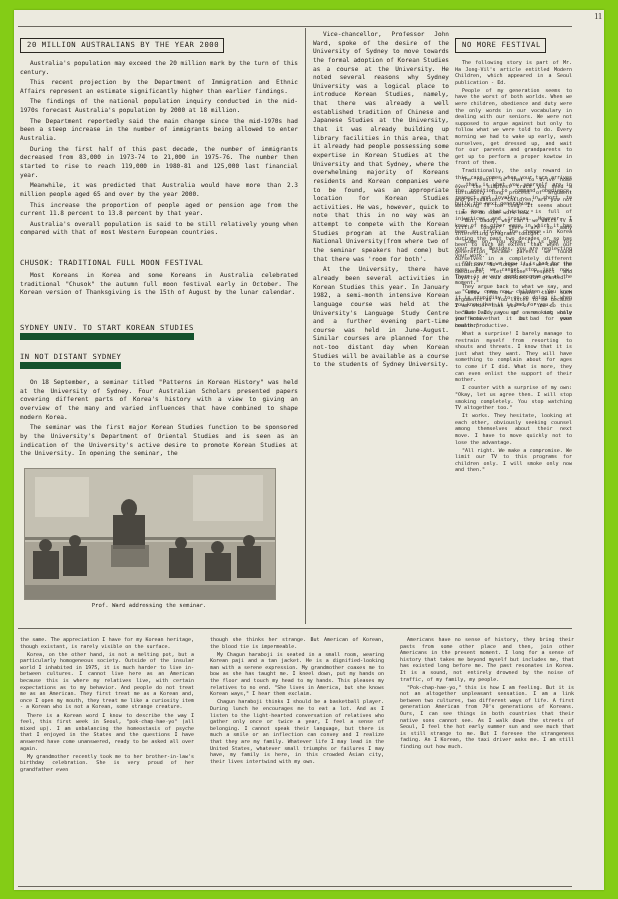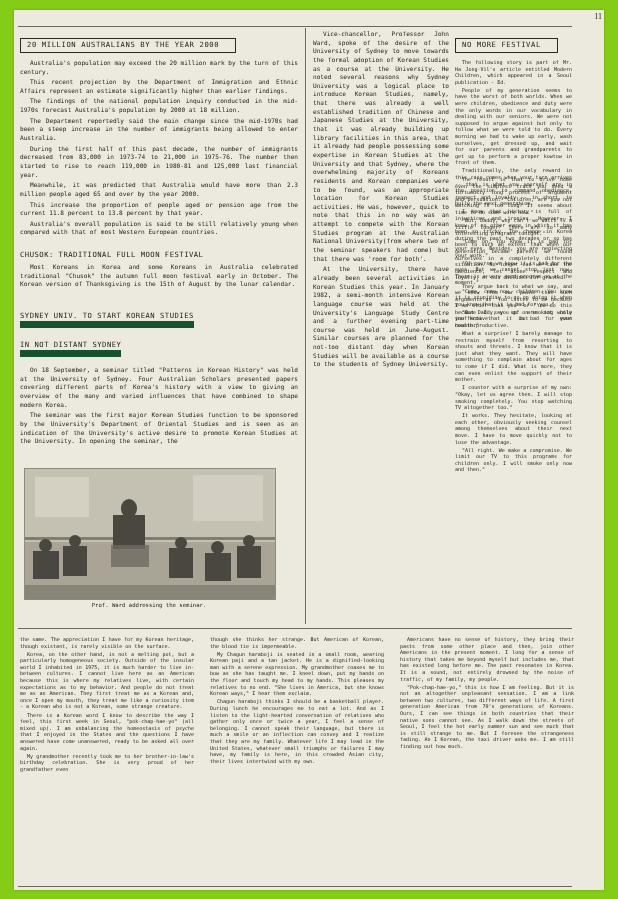--- a/index.html
+++ b/index.html
@@ -59,21 +59,21 @@
     top: 28px;
     height: 596px;
     border-left: 1px solid #6b675e;
   }
 
   .colblock { position: absolute; }
 
   .boxhead {
     border: 1px solid #2b2822;
     display: inline-block;
-    padding: 2px 16px 3px 6px;
+    padding: 2px 4px 3px 6px;
     font-size: 7.2px;
     letter-spacing: 0.6px;
     line-height: 1.1;
     font-family: "DejaVu Sans Mono", monospace;
     background: #eceadf;
     margin-top: 8px;
   }
   p.body {
     margin: 0 0 0 0;
     font-size: 6.1px;
@@ -81,21 +81,21 @@
     text-align: justify;
     text-indent: 10px;
     font-family: "DejaVu Sans Mono", monospace;
   }
   p.body + p.body { margin-top: 2px; }
 
   .sechead {
     font-size: 7.2px;
     letter-spacing: 0.5px;
     line-height: 1.25;
-    margin: 4px 0 4px 0;
+    margin: 12px 0 4px 0;
     font-family: "DejaVu Sans Mono", monospace;
   }
   .sechead.ul {
     border-bottom: 7px solid #14532d;
     display: inline-block;
     padding-bottom: 1px;
   }
 
   .tiny {
     font-size: 5.0px;

